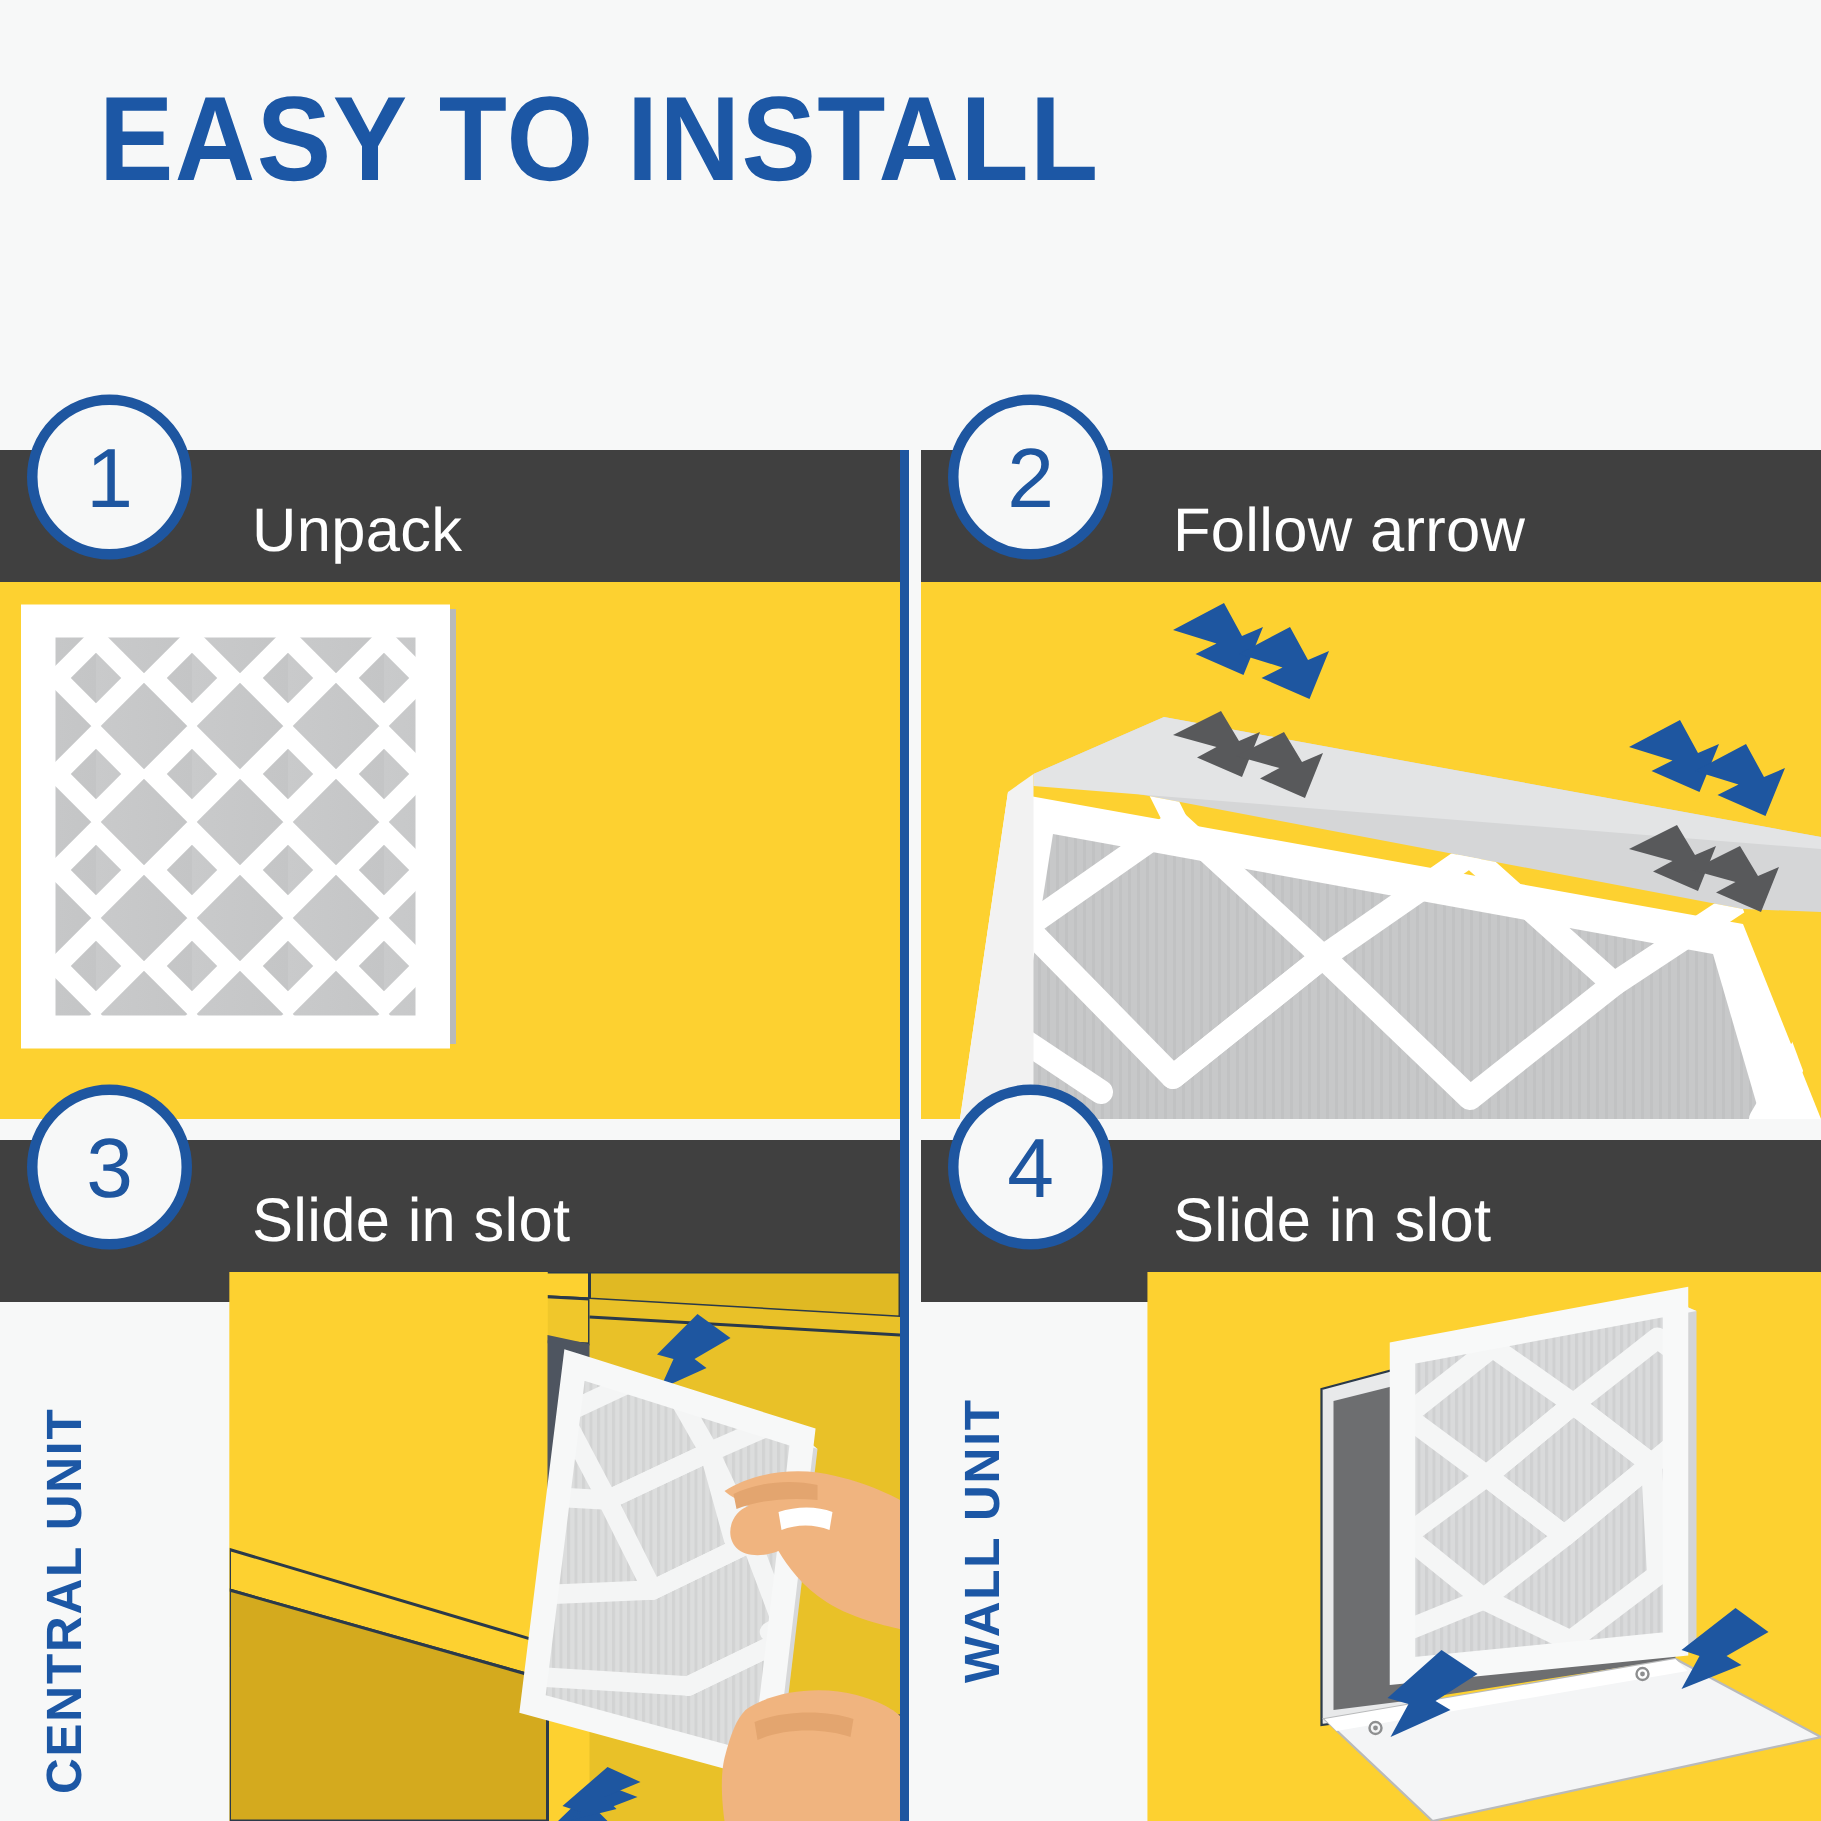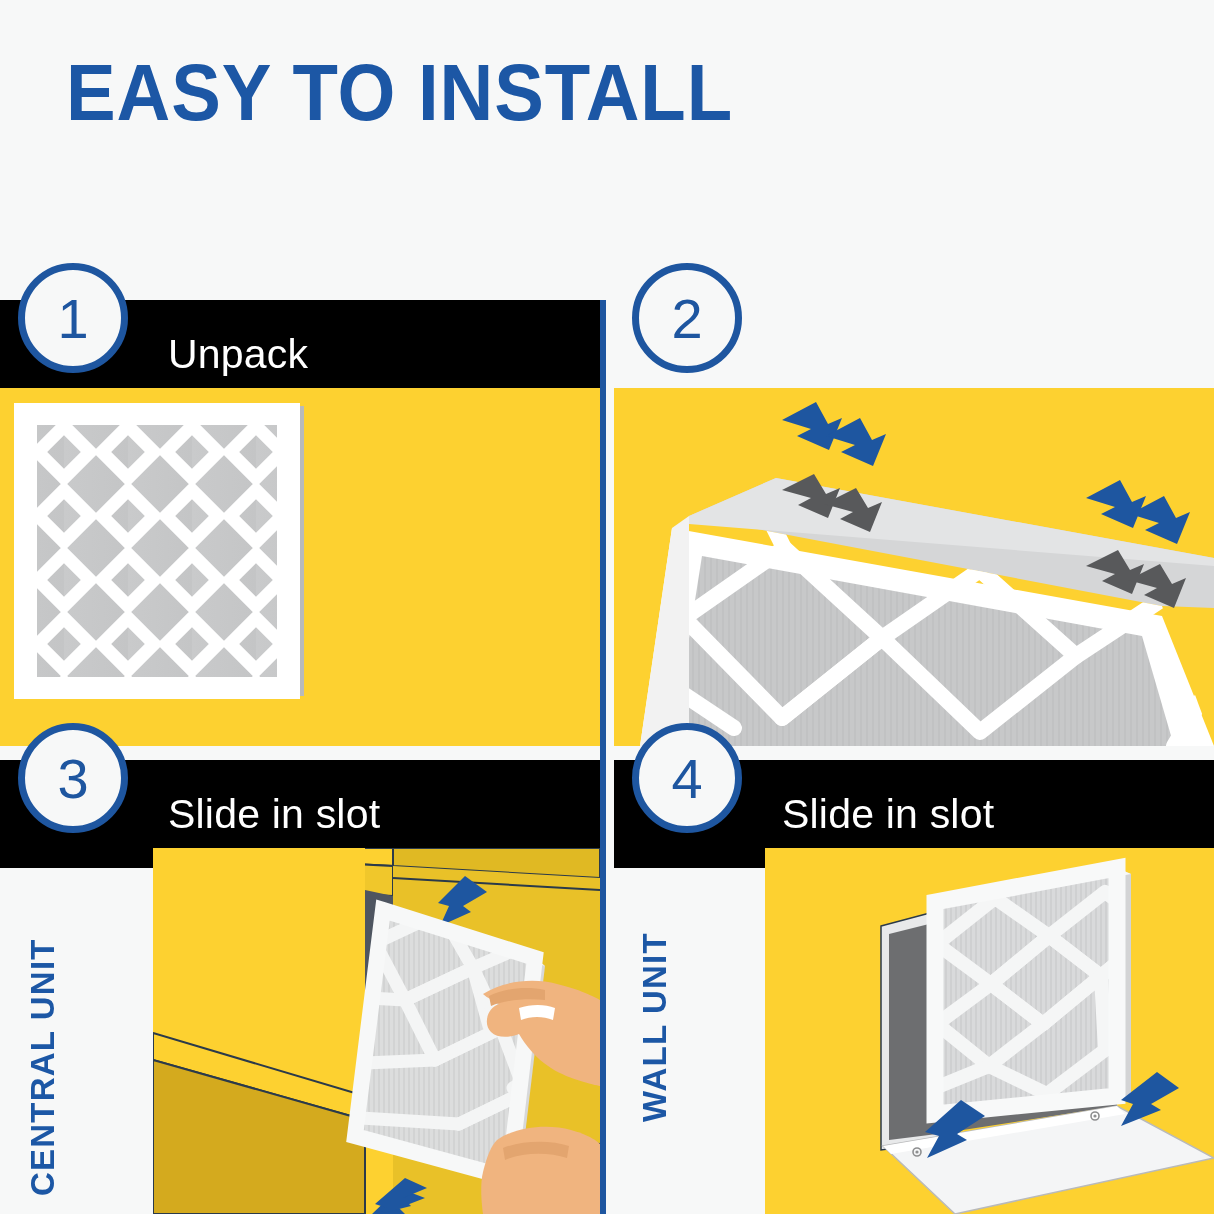--- a/index.html
+++ b/index.html
@@ -32,21 +32,21 @@
   #p1{left:0px;  top:300px; width:600px; height:446px;}
   #p2{left:614px;top:300px; width:600px; height:446px;}
   #p3{left:0px;  top:760px; width:600px; height:454px;}
   #p4{left:614px;top:760px; width:600px; height:454px;}
 
   .divider-v{position:absolute;left:600px;top:300px;width:6px;height:914px;background:#1e56a0;}
 
   
   .hdr{
     position:absolute;left:0;top:0;height:108px;width:100%;
-    background:#000000;
+    background:#404040;
   }
   .hdr-label{
     position:absolute;left:168px;top:50%;
     transform:translateY(-50%);
     color:#ffffff;
     font-size:41px;
     letter-spacing:0.2px;
     white-space:nowrap;
   }
   .badge{
@@ -123,20 +123,23 @@
         <rect x="14" y="15" width="286" height="296" fill="#ffffff"></rect>
 
         <rect x="33" y="33" width="248" height="260" fill="url(#lat1)"></rect>
 
         <rect x="33" y="33" width="248" height="260" fill="none" stroke="#ffffff" stroke-width="8"></rect>
       </svg>
     </div>
   </div>
 
   <div class="panel" id="p2">
+    <div class="hdr">
+      <div class="hdr-label">Follow arrow</div>
+    </div>
     <div class="badge">2</div>
     <div class="stage">
       <svg viewBox="0 0 600 358" width="600" height="358">
         <defs>
           <linearGradient id="mesh2" x1="0" y1="0" x2="0" y2="1">
             <stop offset="0" stop-color="#c9cacb"></stop>
               <stop offset="1" stop-color="#bfc0c1"></stop>
           </linearGradient>
           <pattern id="stripe2" width="6" height="6" patternUnits="userSpaceOnUse">
             <rect width="6" height="6" fill="#c7c8c9"></rect>

